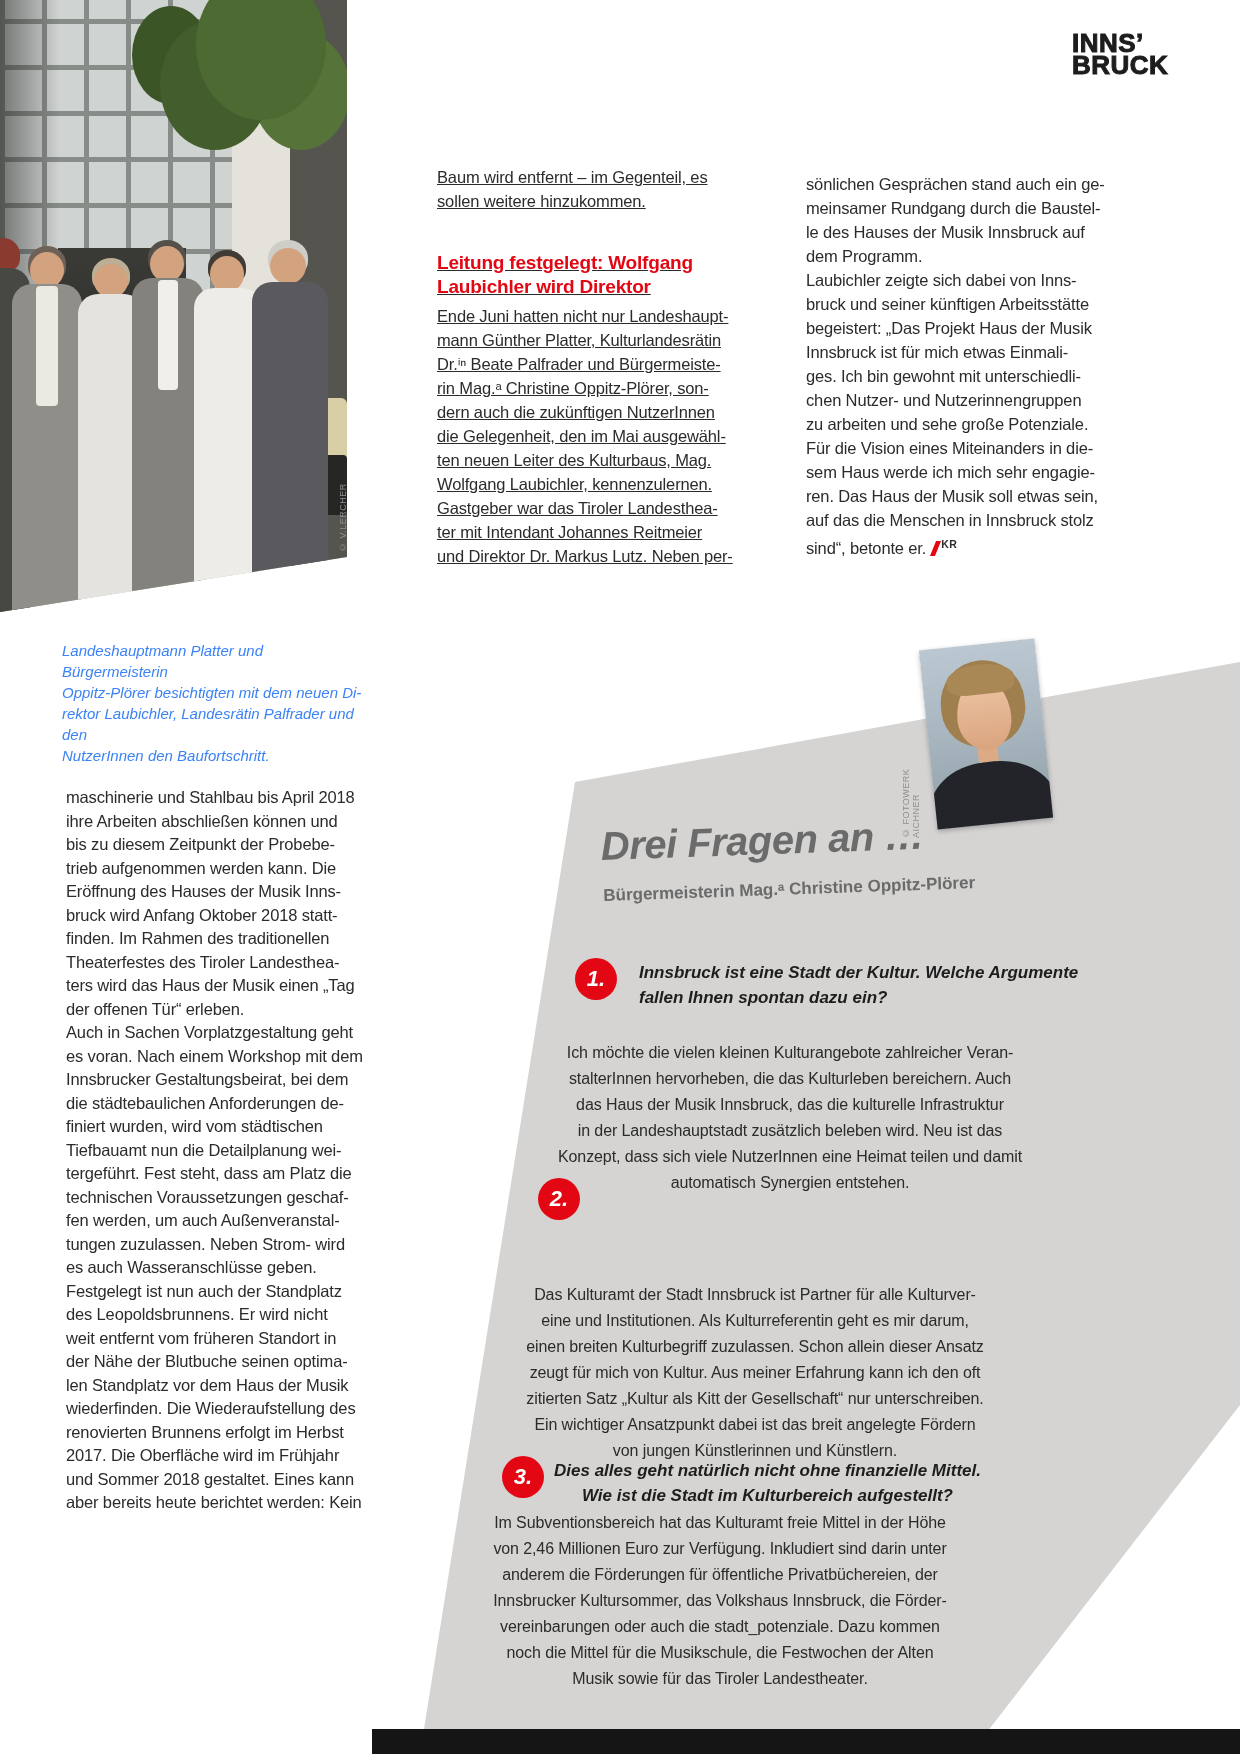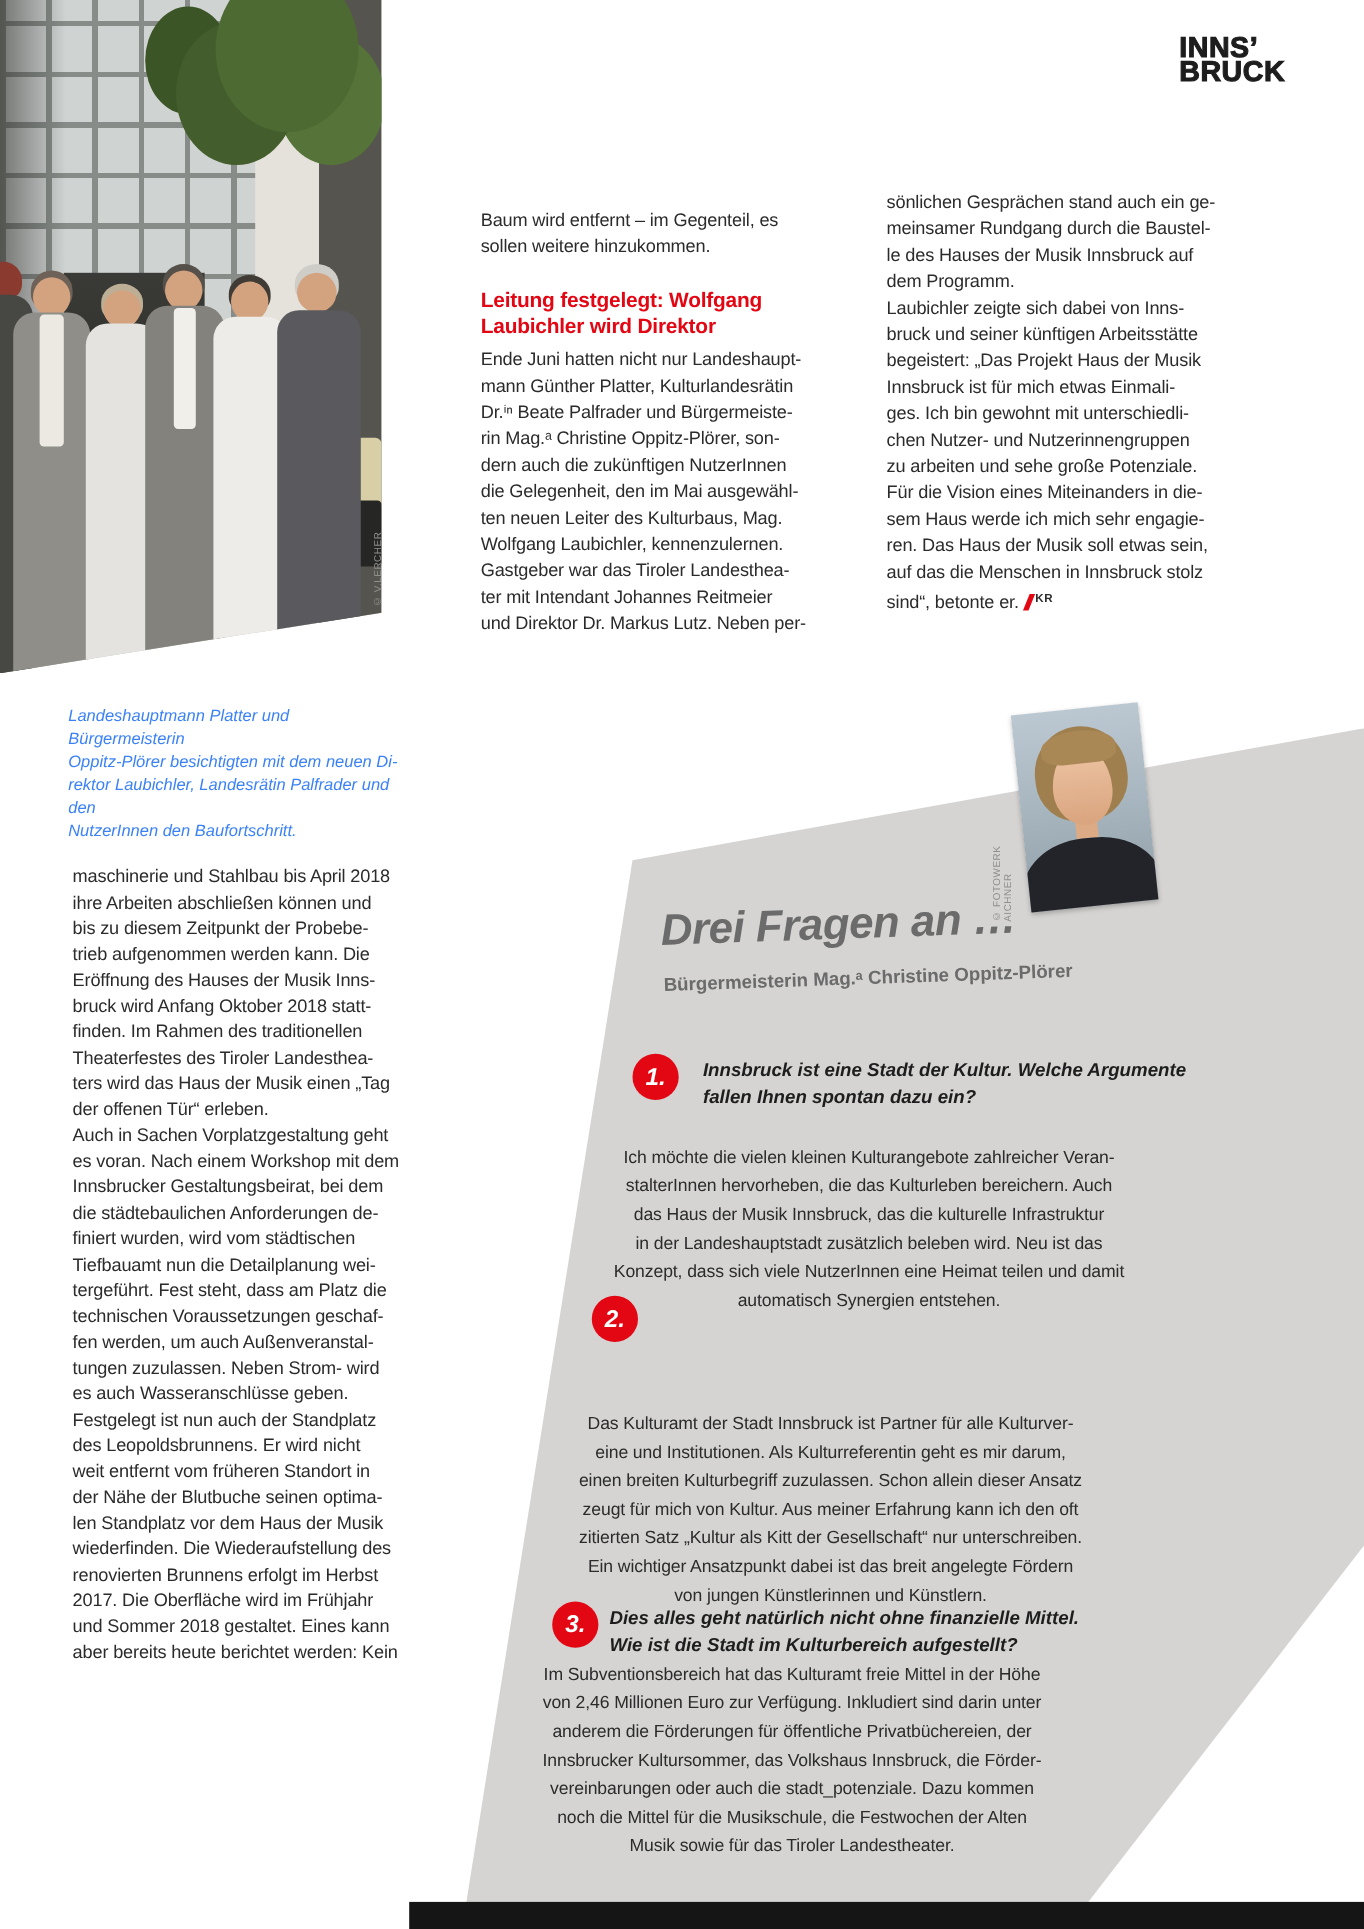--- a/index.html
+++ b/index.html
@@ -31,25 +31,25 @@
 
   
   .caption{position:absolute;left:62px;top:640px;width:306px;font-style:italic;
     font-size:15px;line-height:21px;color:#3b82f6;white-space:pre-line;}
   .logo{position:absolute;left:1072px;top:32px;font-weight:bold;font-size:26px;line-height:22px;
     letter-spacing:.5px;color:#1d1d1d;-webkit-text-stroke:1px #1d1d1d;}
 
   
   .col{position:absolute;font-size:16.5px;line-height:24px;letter-spacing:-.15px;}
   .prelines{white-space:pre-line;}
-  .col-mid{left:437px;top:188px;width:330px;}
+  .col-mid{left:437px;top:165px;width:330px;text-decoration:underline;}
   .col-right{left:806px;top:172px;width:334px;}
   .col-left{left:66px;top:786px;width:330px;line-height:23.5px;}
   .red-heading{color:#e30613;font-weight:bold;font-size:19px;line-height:24px;
-    letter-spacing:-.2px;margin:26px 0 5px 0;white-space:pre-line;}
+    letter-spacing:-.2px;margin:38px 0 5px 0;white-space:pre-line;}
   .signoff-mark{display:inline-block;width:5px;height:15px;background:#e30613;
     transform:skewX(-22deg);margin:0 3px 0 7px;vertical-align:-2px;}
   .signoff{font-size:10.5px;font-weight:bold;letter-spacing:.5px;vertical-align:6px;}
 
   
   .gray-box{position:absolute;left:370px;top:645px;width:870px;height:1109px;background:#d5d4d2;
     clip-path:polygon(205px 137px,870px 17px,870px 760px,600px 1109px,50px 1109px);}
   .iv-title{position:absolute;left:600px;top:824px;font-size:40px;font-weight:bold;font-style:italic;
     color:#6b6b6b;transform:rotate(-2deg);transform-origin:0 0;letter-spacing:-.5px;}
   .iv-subtitle{position:absolute;left:603px;top:886px;font-size:17px;font-weight:bold;
@@ -238,21 +238,21 @@
   <div class="q-circle" style="left:538px;top:1178px;">2.</div>
   <div class="q-answer" style="left:425px;top:1282px;">Das Kulturamt der Stadt Innsbruck ist Partner für alle Kulturver-
 eine und Institutionen. Als Kulturreferentin geht es mir darum,
 einen breiten Kulturbegriff zuzulassen. Schon allein dieser Ansatz
 zeugt für mich von Kultur. Aus meiner Erfahrung kann ich den oft
 zitierten Satz „Kultur als Kitt der Gesellschaft“ nur unterschreiben.
 Ein wichtiger Ansatzpunkt dabei ist das breit angelegte Fördern
 von jungen Künstlerinnen und Künstlern.</div>
 
   <div class="q-circle" style="left:502px;top:1456px;">3.</div>
-  <div class="q-heading" style="left:554px;top:1458px;">Dies alles geht natürlich nicht ohne finanzielle Mittel.
+  <div class="q-heading" style="left:554px;top:1458px;text-align:center;">Dies alles geht natürlich nicht ohne finanzielle Mittel.
 Wie ist die Stadt im Kulturbereich aufgestellt?</div>
   <div class="q-answer" style="left:390px;top:1510px;">Im Subventionsbereich hat das Kulturamt freie Mittel in der Höhe
 von 2,46 Millionen Euro zur Verfügung. Inkludiert sind darin unter
 anderem die Förderungen für öffentliche Privatbüchereien, der
 Innsbrucker Kultursommer, das Volkshaus Innsbruck, die Förder-
 vereinbarungen oder auch die stadt_potenziale. Dazu kommen
 noch die Mittel für die Musikschule, die Festwochen der Alten
 Musik sowie für das Tiroler Landestheater.</div>
 
   <div class="footer-bar"></div>

